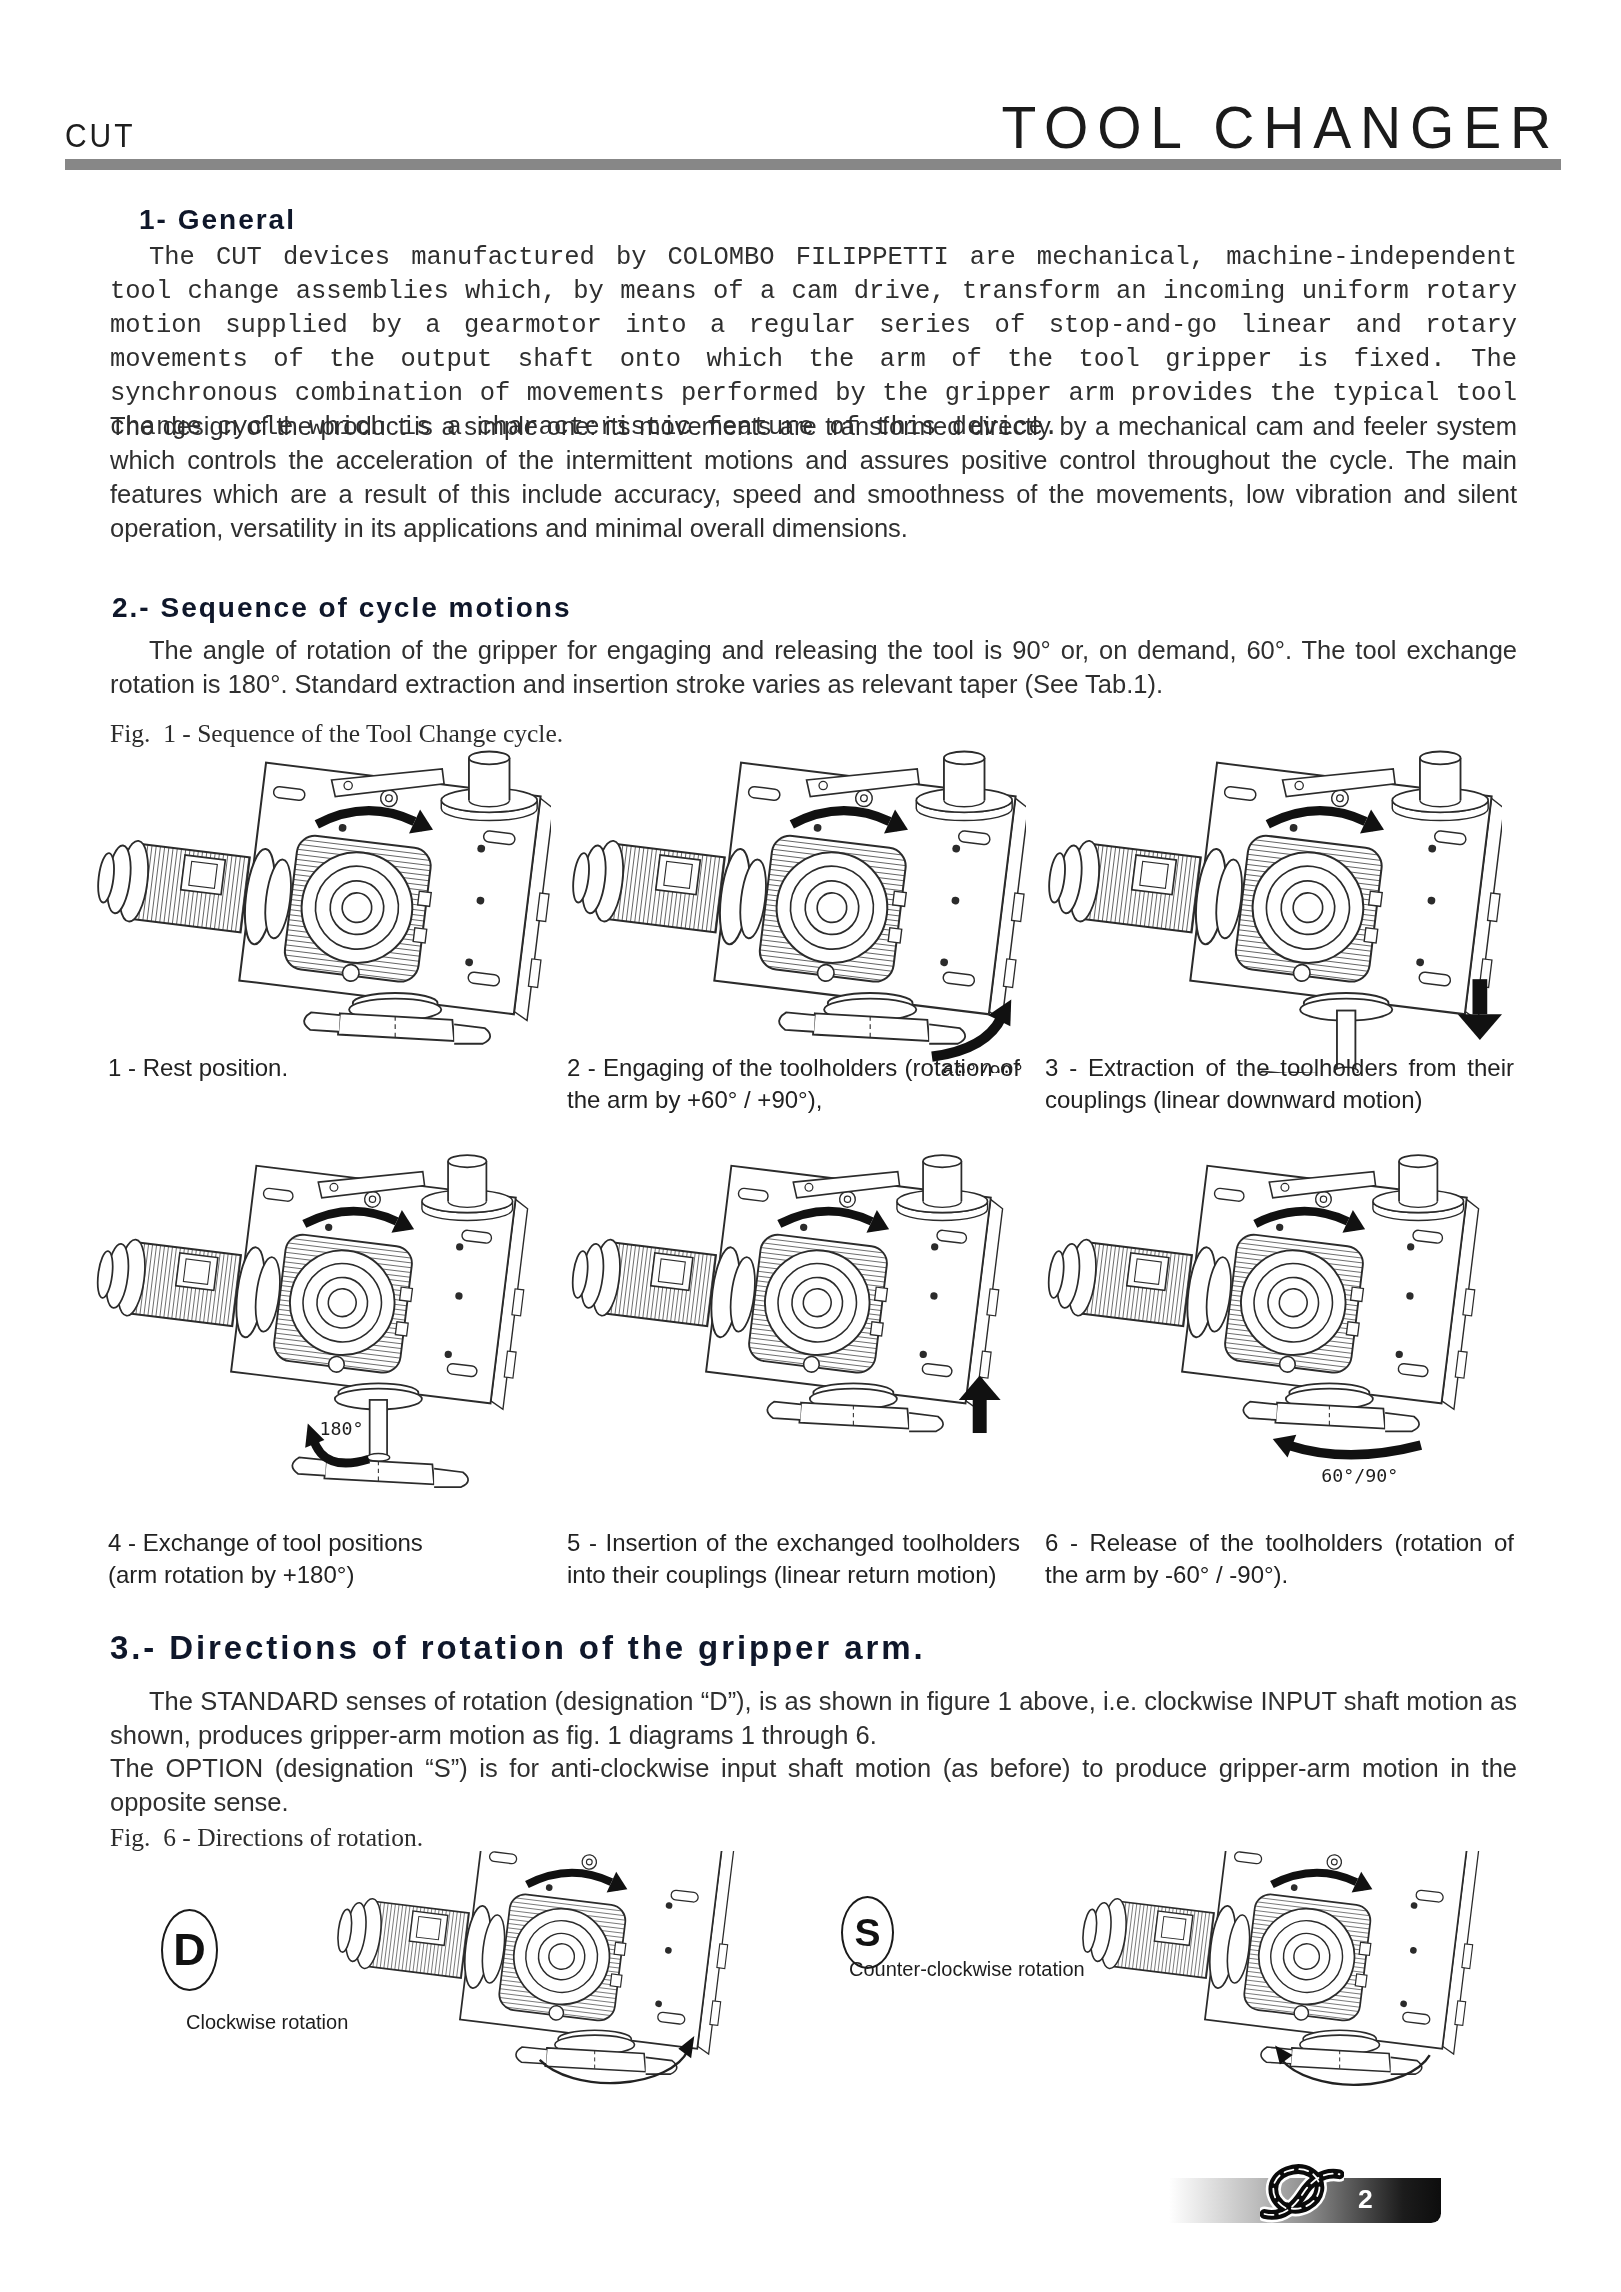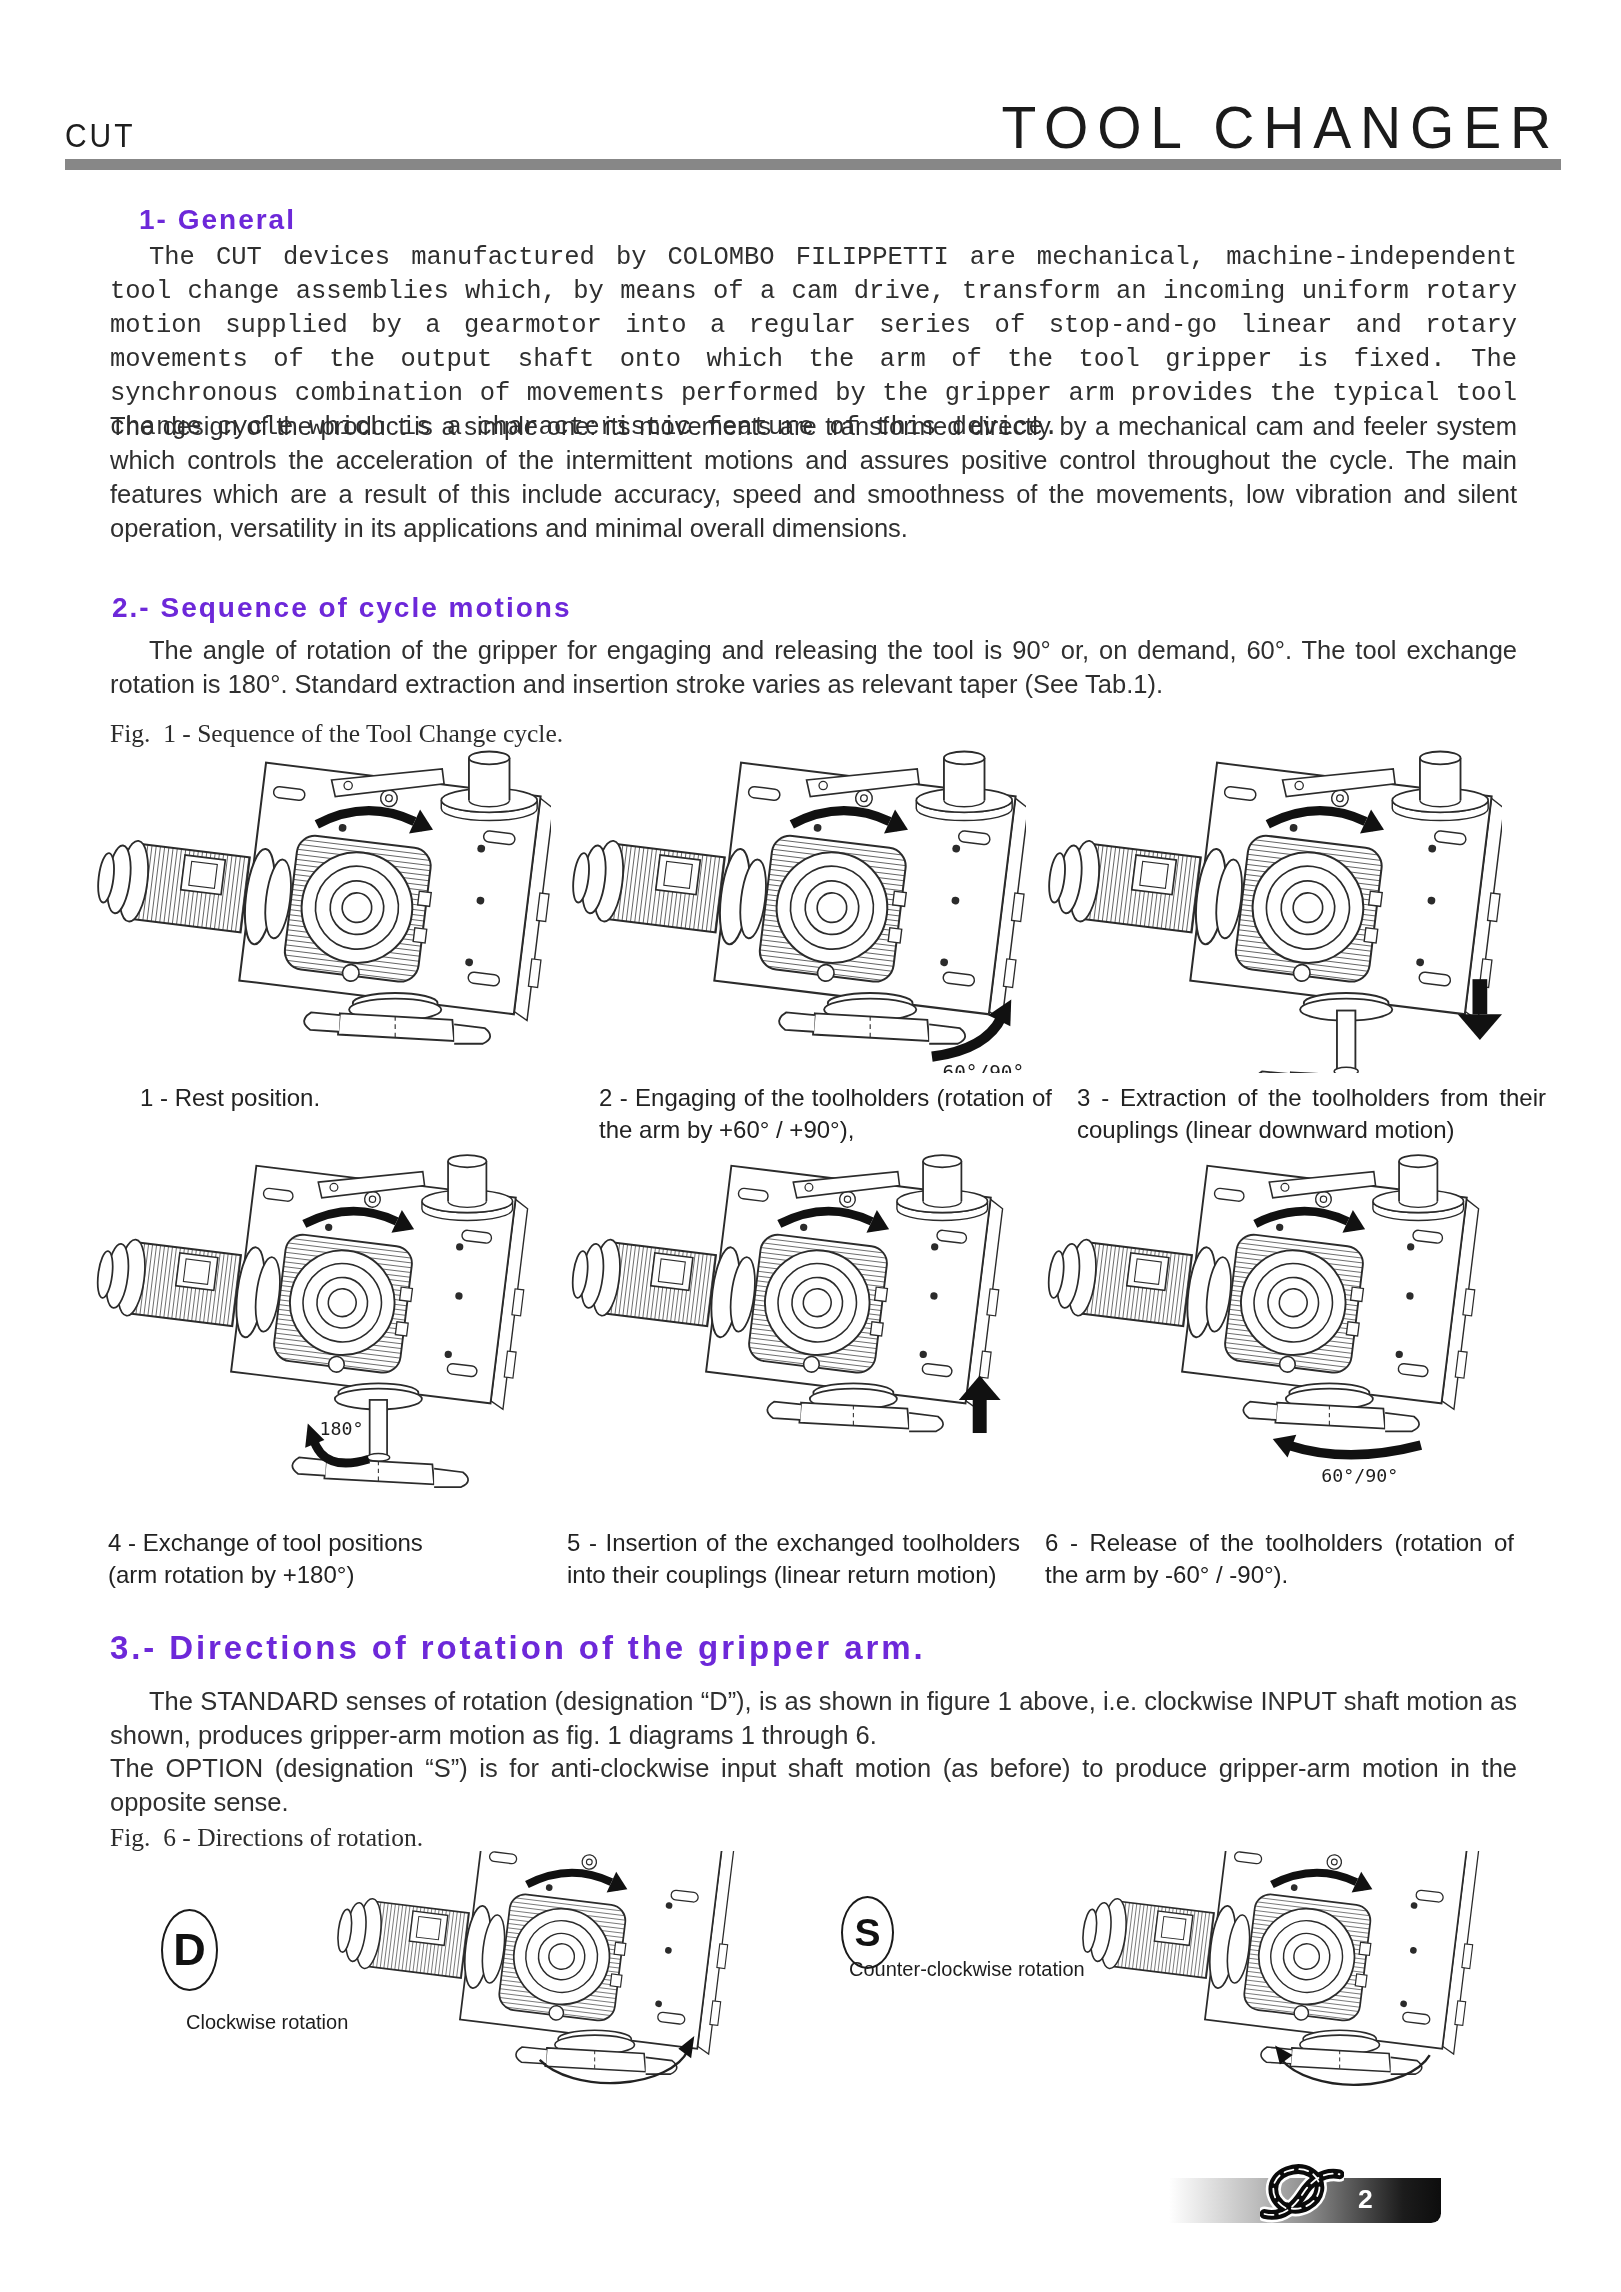--- a/index.html
+++ b/index.html
@@ -4,34 +4,34 @@
 <style>
   html,body{margin:0;padding:0;background:#ffffff;}
   .page{position:relative;width:1621px;height:2293px;background:#fff;overflow:hidden;
         font-family:"Liberation Sans", sans-serif;color:#2f2f2f;}
   .abs{position:absolute;}
   .brand{top:118px;left:65px;font-size:30px;letter-spacing:2.9px;color:#1e1e1e;
          transform:scaleY(1.08);transform-origin:left top;}
   .doc-title{top:92px;left:0;width:1560px;text-align:right;font-size:57px;letter-spacing:8.8px;
              color:#1b1b1b;transform:scaleY(1.05);transform-origin:right top;}
   .rule{top:159px;left:65px;width:1496px;height:10.8px;background:#878787;}
-  .h-sec{font-weight:bold;color:#6d28d9;letter-spacing:2px;}
+  .h-sec{font-weight:bold;color:#0f172a;letter-spacing:2px;}
   .h1s{top:204px;left:139px;font-size:28px;}
   .h2s{top:592px;left:112px;font-size:28px;}
   .h3s{top:1629px;left:110px;font-size:33px;letter-spacing:2.9px;}
   .para{left:110px;width:1407px;font-size:25.5px;line-height:34px;text-align:justify;color:#2f2f2f;}
   .ind{text-indent:39px;}
   .p1{top:241px;font-family:Liberation Mono, monospace;} .p2{top:409px;} .p3{top:633px;} .p4{top:1684px;} .p5{top:1751px;}
   .figcap{font-size:25.5px;color:#2c2c2c;white-space:pre-wrap;font-family:Liberation Serif, serif;}
   .fc1{top:719px;left:110px;} .fc2{top:1823px;left:110px;}
   .diag{overflow:visible;text-align:right;}
   .d-r1{top:745px;} .d-r2{top:1149px;}
   .d-c1{left:90px;} .d-c2{left:565px;} .d-c3{left:1041px;}
   .cap{font-size:24px;line-height:32px;text-align:justify;color:#222;white-space:pre-line;}
-  .cap-r1{top:1082px;margin-left:32px;} .cap-r2{top:1527px;}
+  .cap-r1{top:1052px;} .cap-r2{top:1527px;}
   .cap-c1{left:108px;width:431px;} .cap-c2{left:567px;width:453px;} .cap-c3{left:1045px;width:469px;}
   .fig2box{top:1851px;height:263px;width:627px;}
   .f2l{left:223px;} .f2r{left:968px;}
   .badge{border:2.9px solid #1a1a1a;border-radius:50%;display:flex;align-items:center;justify-content:center;
          font-weight:bold;color:#111;background:#fff;}
   .badgeD{top:1909px;left:161px;width:53px;height:78px;font-size:45px;}
   .badgeS{top:1896px;left:841px;width:49px;height:69px;font-size:39px;}
   .rotlab{font-size:20px;color:#1d1d1d;}
   .rlD{top:2011px;left:186px;} .rlS{top:1958px;left:849px;text-align:center;}
   .footbar{top:2178px;left:1169px;width:272px;height:45px;border-radius:0 0 9.8px 2px;

